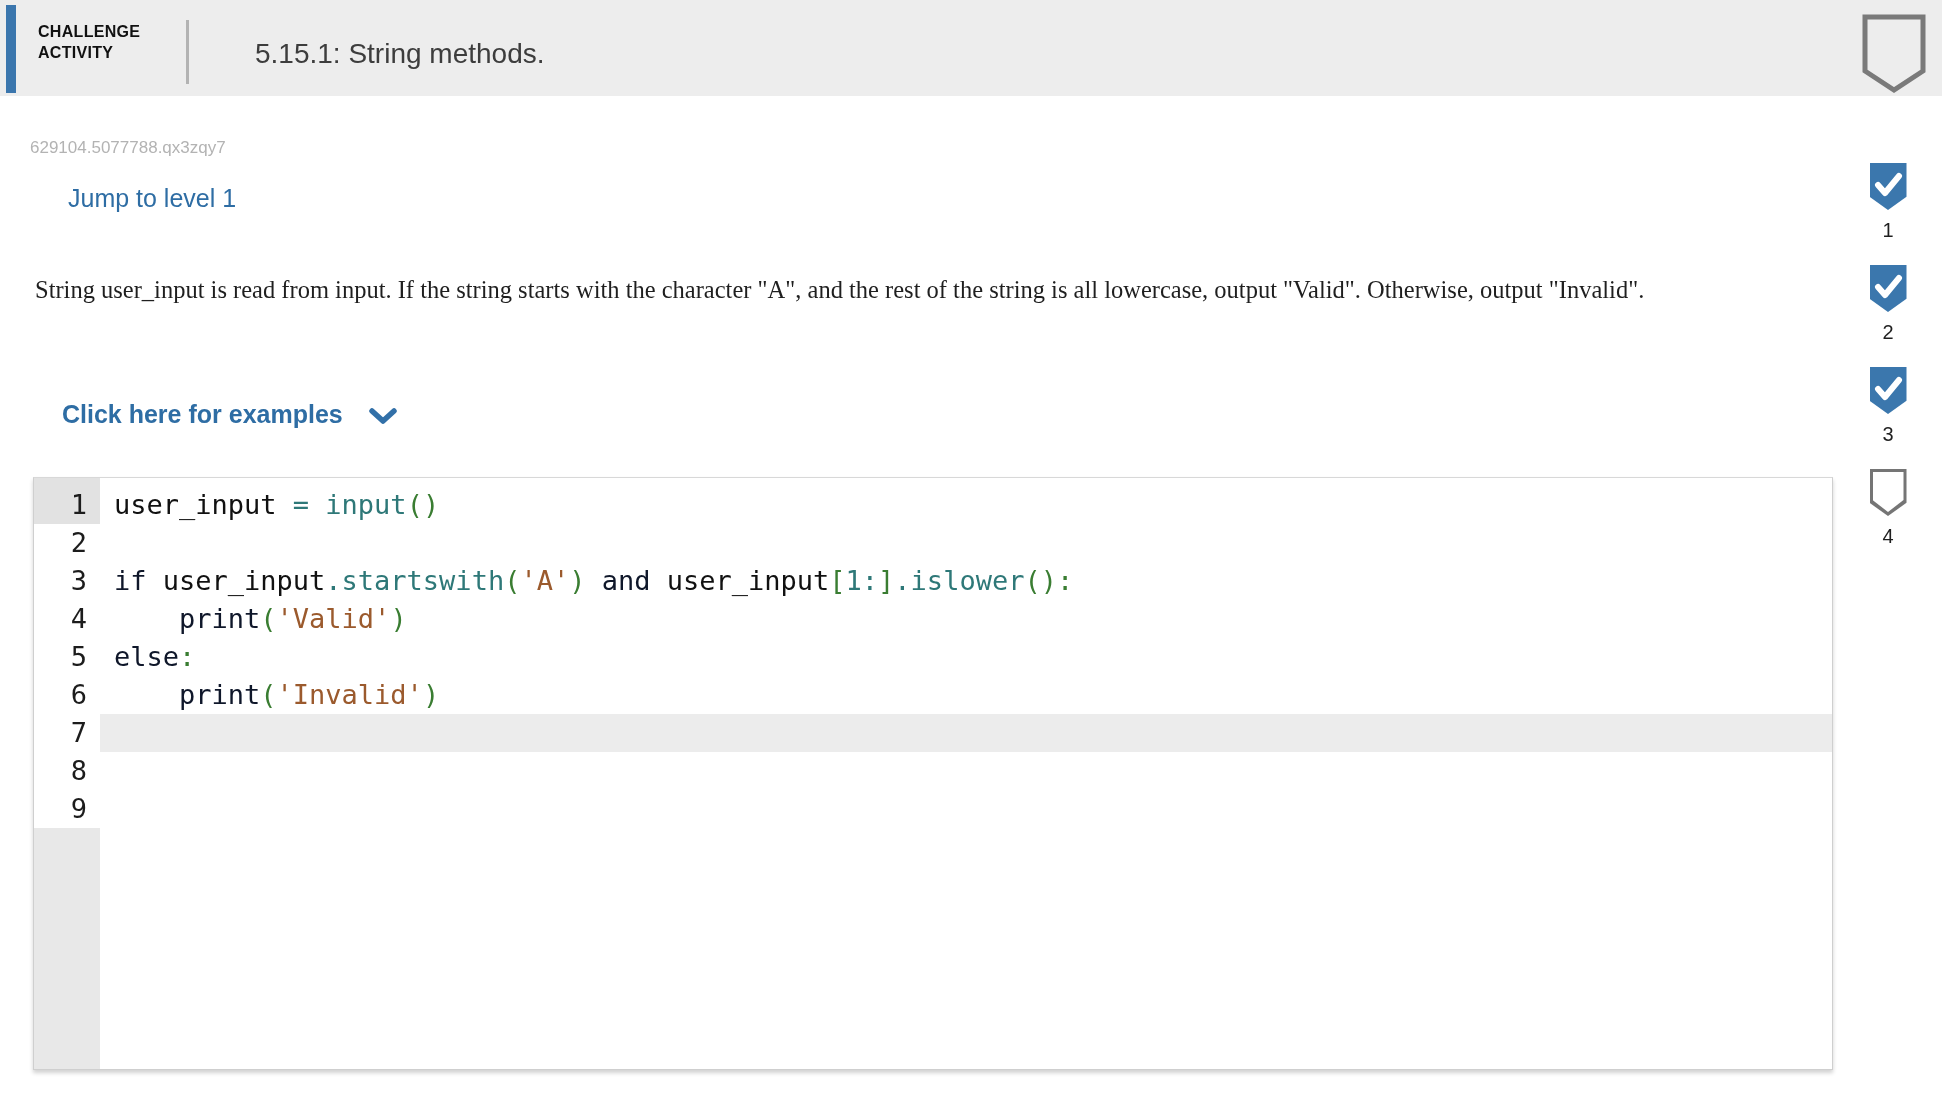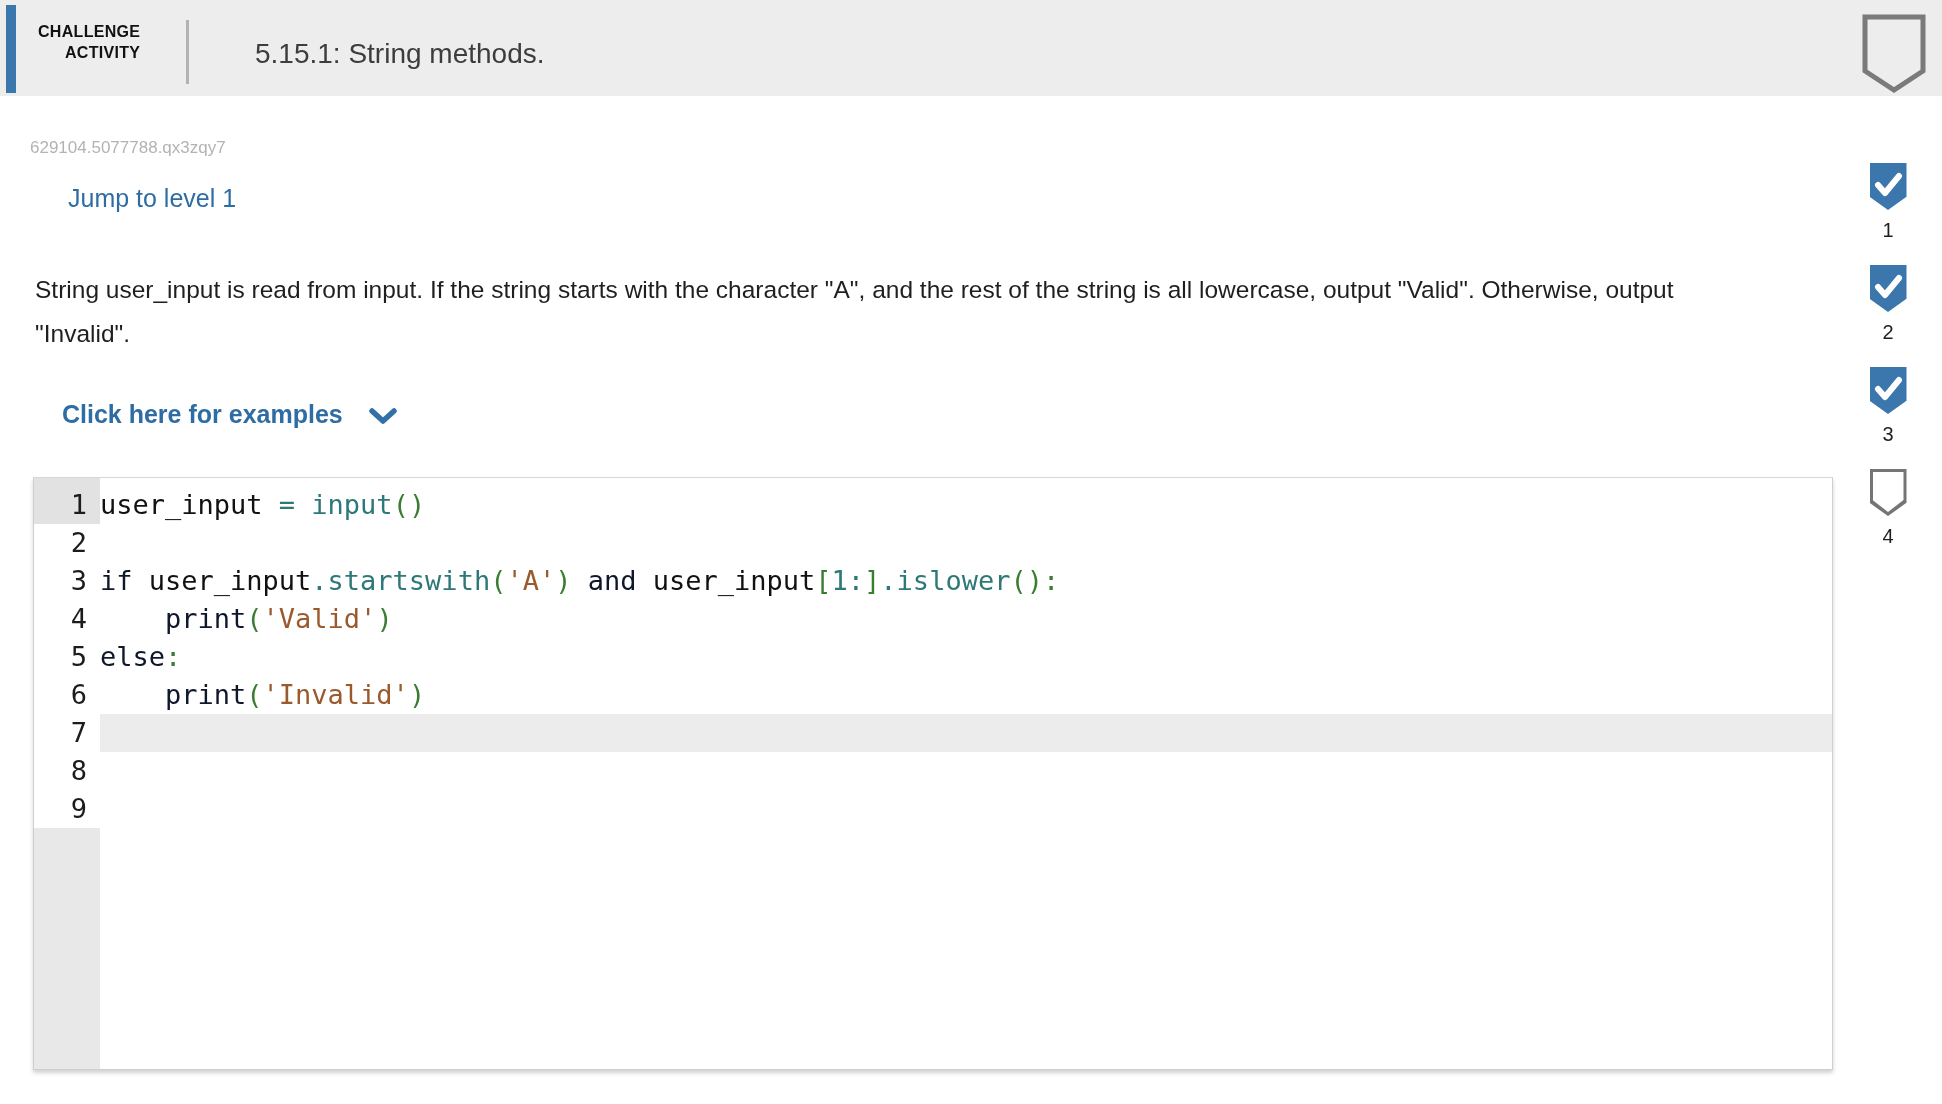--- a/index.html
+++ b/index.html
@@ -2,53 +2,53 @@
 <html><head>
 <meta charset="utf-8">
 <style>
   * { margin:0; padding:0; box-sizing:border-box; }
   html,body { width:1942px; height:1104px; background:#fff;
               font-family:"Liberation Sans", sans-serif; overflow:hidden; }
   .page { position:relative; width:1942px; height:1104px; }
 
   
   .header { position:absolute; top:0; left:0; width:1942px; height:96px;
-            background:#ededed;text-align:right; }
+            background:#ededed; }
   .accent-bar { position:absolute; left:6px; top:5px; width:10px; height:88px;
                 background:#3b76ad; }
   .kicker { position:absolute; left:38px; top:21px; font-size:16px; font-weight:bold;
             color:#111; line-height:21px; letter-spacing:.3px; }
   .hdr-divider { position:absolute; left:186px; top:20px; width:3px; height:64px;
                  background:#b3b3b3; }
   .hdr-title { position:absolute; left:214px; top:38px; font-size:28px; color:#3d3d3d;margin-left:41px; }
   .hdr-shield { position:absolute; left:1862px; top:14px; }
 
   
   .content-id { position:absolute; left:30px; top:138px; font-size:17px; color:#b3b3b3; }
   .jump-link { position:absolute; left:68px; top:184px; font-size:25px; font-weight:normal;
                color:#2e6da4; cursor:pointer; }
   .problem { position:absolute; left:35px; top:268px; width:1680px; font-size:24.5px;
-             color:#1f1f1f; line-height:44px; }
+             color:#1f1f1f; line-height:44px;font-family:Liberation Serif, serif; }
   .examples-link { position:absolute; left:62px; top:398px; font-size:25px; font-weight:bold;
                    color:#2e6da4; cursor:pointer; display:flex; align-items:center; gap:26px;text-align:right; }
   .chev { display:inline-block; margin-top:4px; }
 
   
   .editor { position:absolute; left:33px; top:477px; width:1800px; height:593px;
             background:#fff; border:1px solid #cfcfcf; border-top-color:#d8d8d8;
             box-shadow:0 3px 4px rgba(0,0,0,.18);
             font-family:"DejaVu Sans Mono", monospace; font-size:27px;
             display:flex; flex-direction:column; overflow:hidden; }
   .code-row { display:flex; height:38px; flex:0 0 auto; }
   .code-row.first { height:46px; }
   .code-row.first .gutter-cell { background:#e2e2e2; padding-top:8px; }
   .code-row.first .code-cell { padding-top:8px; }
   .gutter-cell { width:66px; flex:0 0 66px; text-align:right; padding-right:13px;
                  color:#1c1c1c; line-height:38px; }
-  .code-cell { flex:1 1 auto; white-space:pre; line-height:38px; }
+  .code-cell { flex:1 1 auto; white-space:pre; line-height:38px; padding-left:14px; }
   .code-row.active .code-cell { background:#ececec; }
   .filler-row { display:flex; flex:1 1 auto; }
   .filler-row .gutter-cell { background:#e8e8e8; }
   .tok-plain { color:#111; }
   .tok-kw    { color:#0f172a; }
   .tok-fn    { color:#2e7878; }
   .tok-op    { color:#2e7878; }
   .tok-num   { color:#2e7878; }
   .tok-paren { color:#3a7d32; }
   .tok-str   { color:#9b5a2d; }

